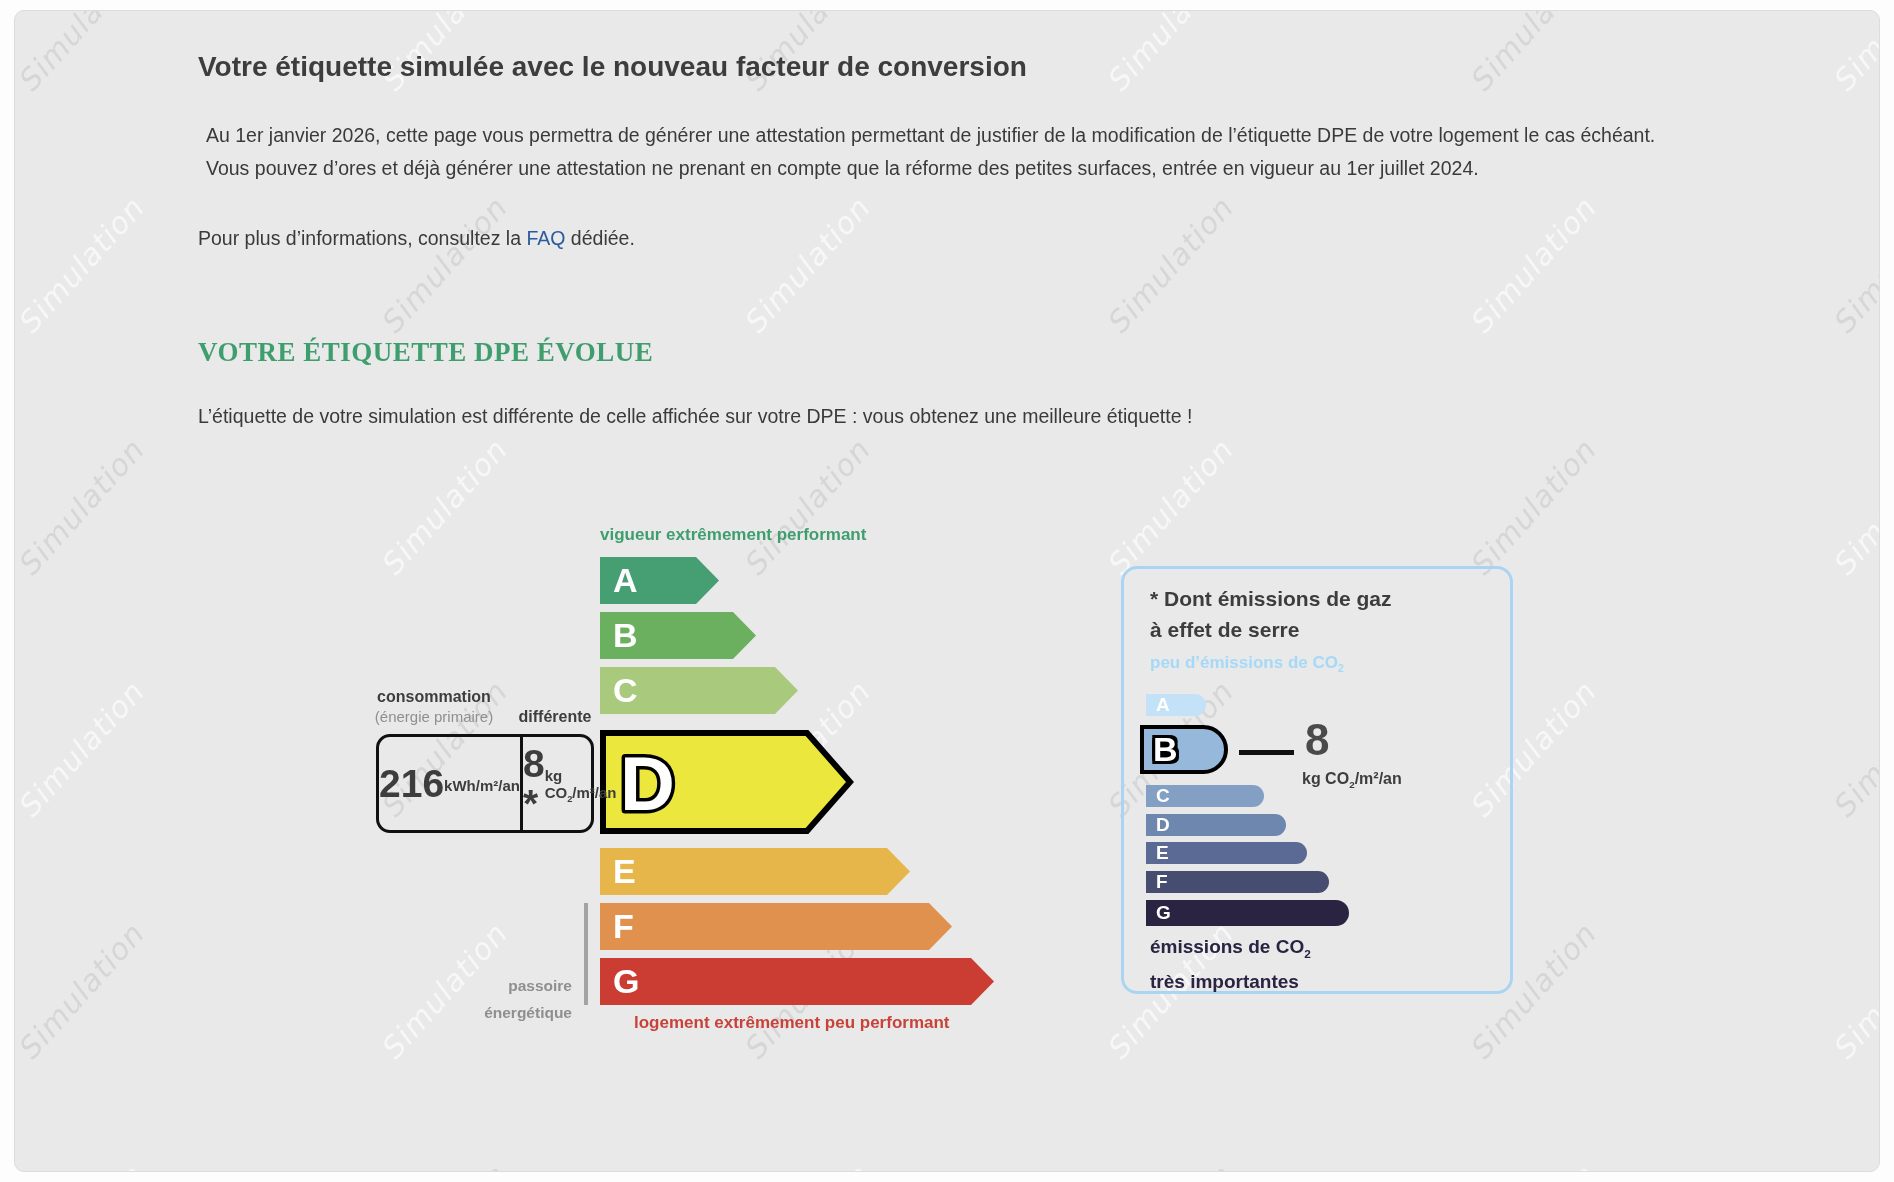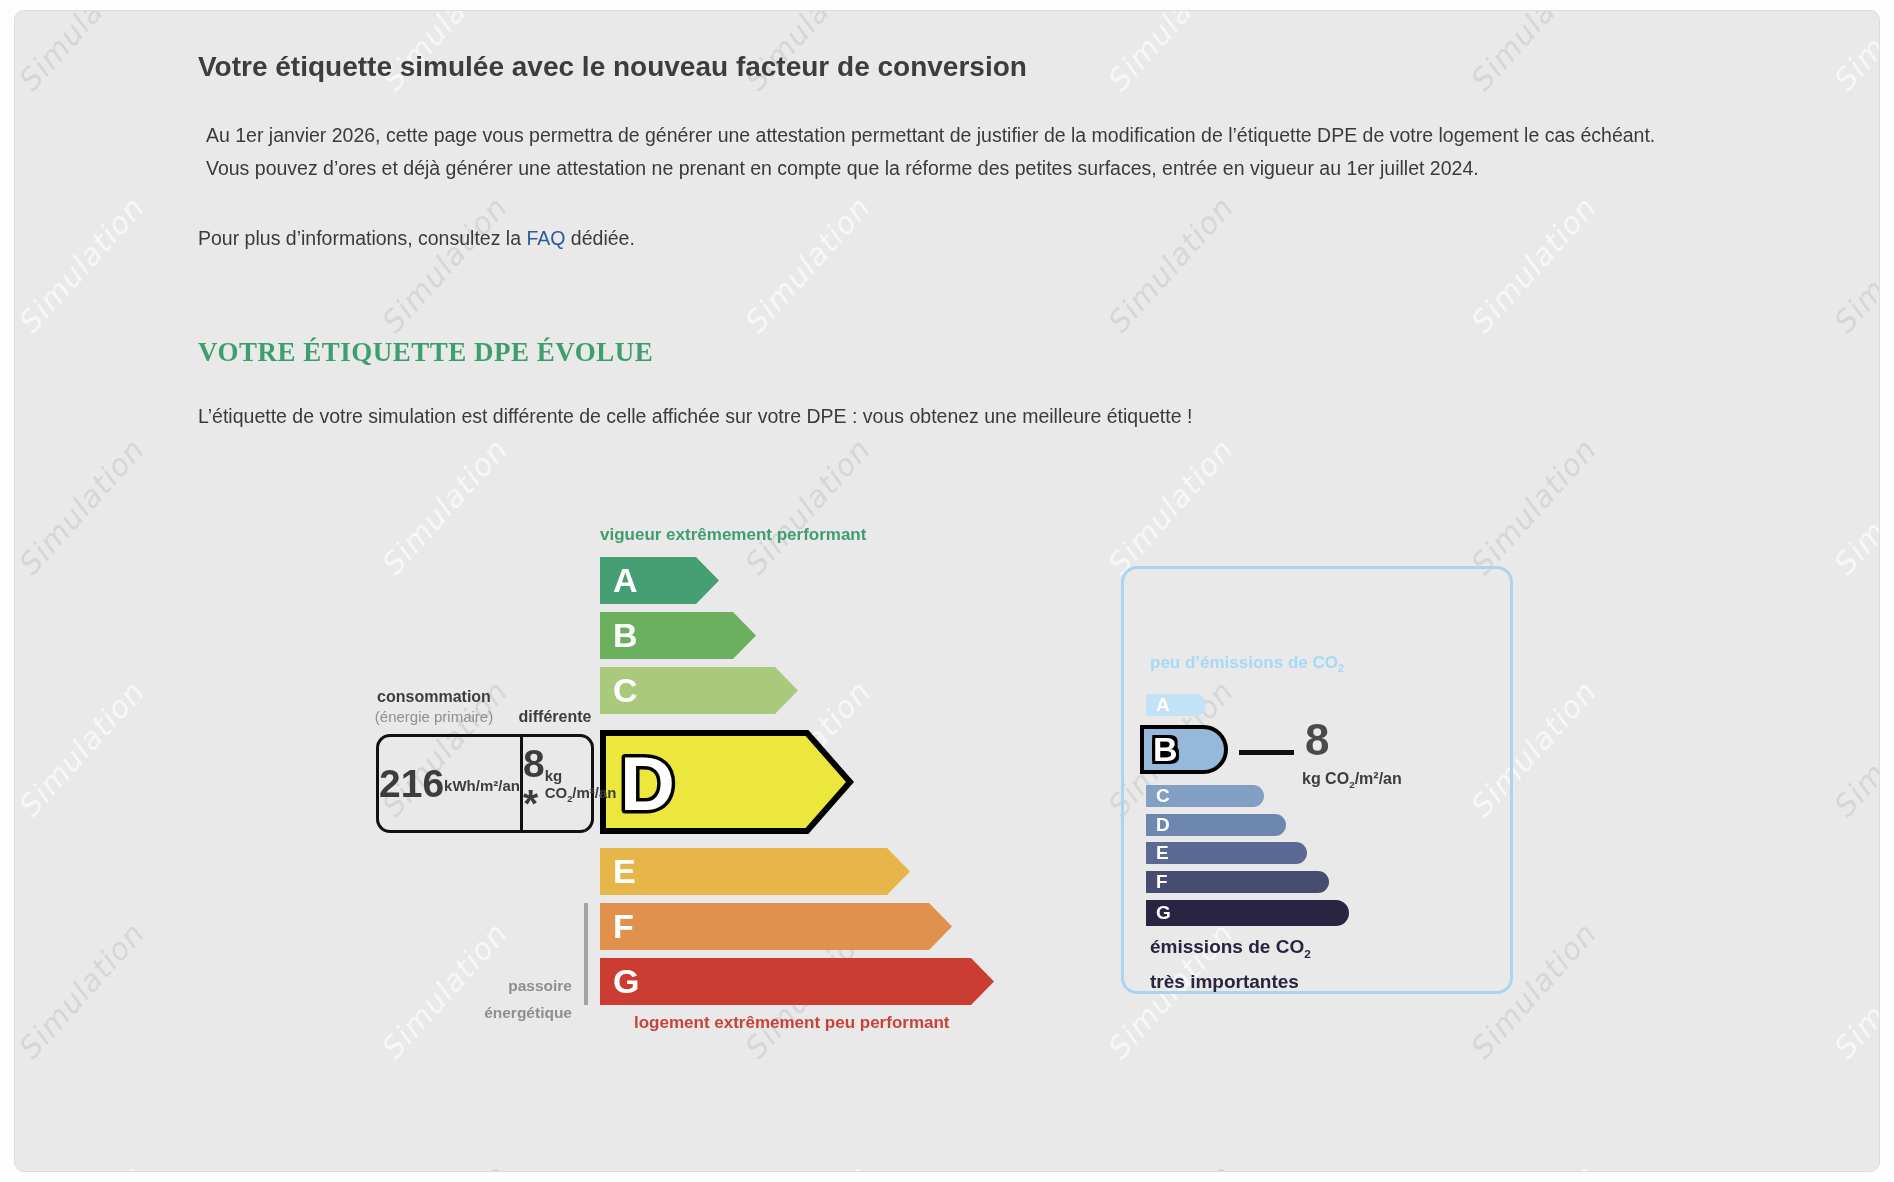--- a/index.html
+++ b/index.html
@@ -149,20 +149,24 @@
         </div>
       </div>
 
       <div class="abs passoire-bar"></div>
       <div class="abs passoire-lbl">
         <span>passoire</span><br>
         <span>énergétique</span>
       </div>
 
       <div class="abs ges-panel">
+        <div class="ges-title">
+          <span>* Dont émissions de gaz</span><br>
+          <span>à effet de serre</span>
+        </div>
         <div class="ges-blue-caption"><span>peu d’émissions de CO</span><sub>2</sub></div>
         <div id="ges-rows">
             <div class="ges-bar" style="top: 125px; width: 60px; height: 22px; background: rgb(195, 226, 248); border-radius: 0px 13px 13px 0px;">
               <span class="ges-letter" style="line-height: 22px;">A</span>
             </div>
             <div class="ges-badge" style="top: 156px; width: 88px; height: 49px; background: rgb(150, 184, 218); border-radius: 0px 26px 26px 0px;">
               <span class="ges-badge-letter outl">B</span>
             </div>
             <div class="ges-bar" style="top: 216px; width: 118px; height: 22px; background: rgb(132, 159, 196); border-radius: 0px 13px 13px 0px;">
               <span class="ges-letter" style="line-height: 22px;">C</span>

